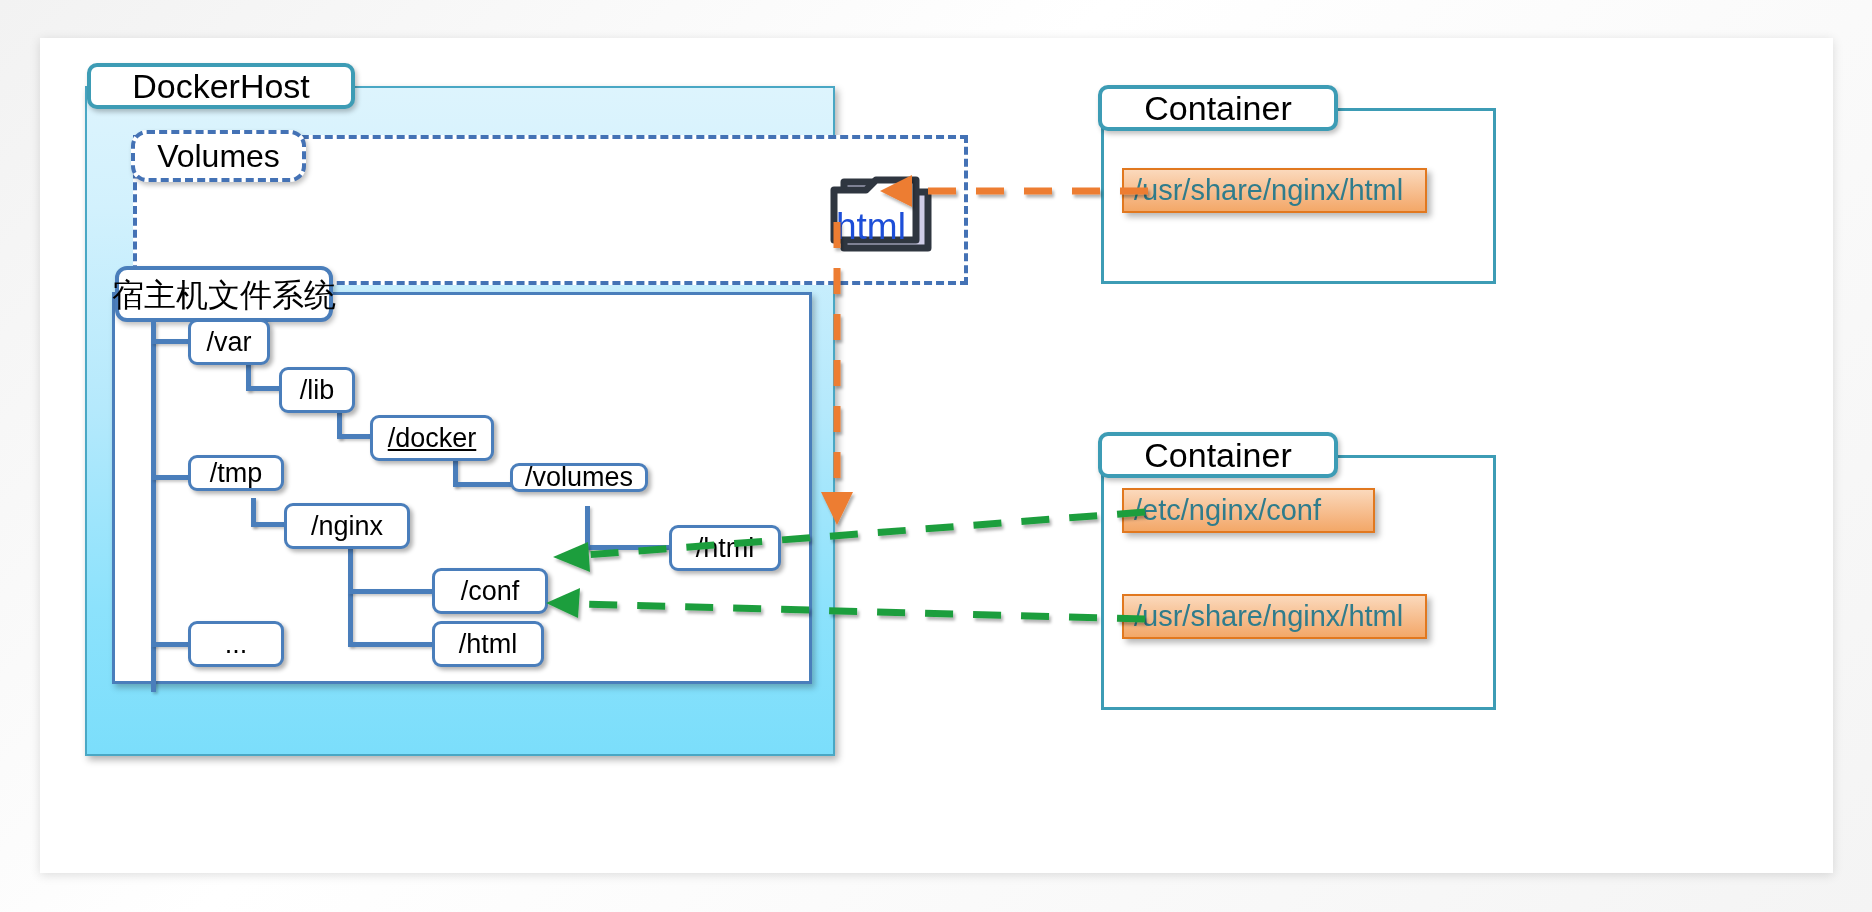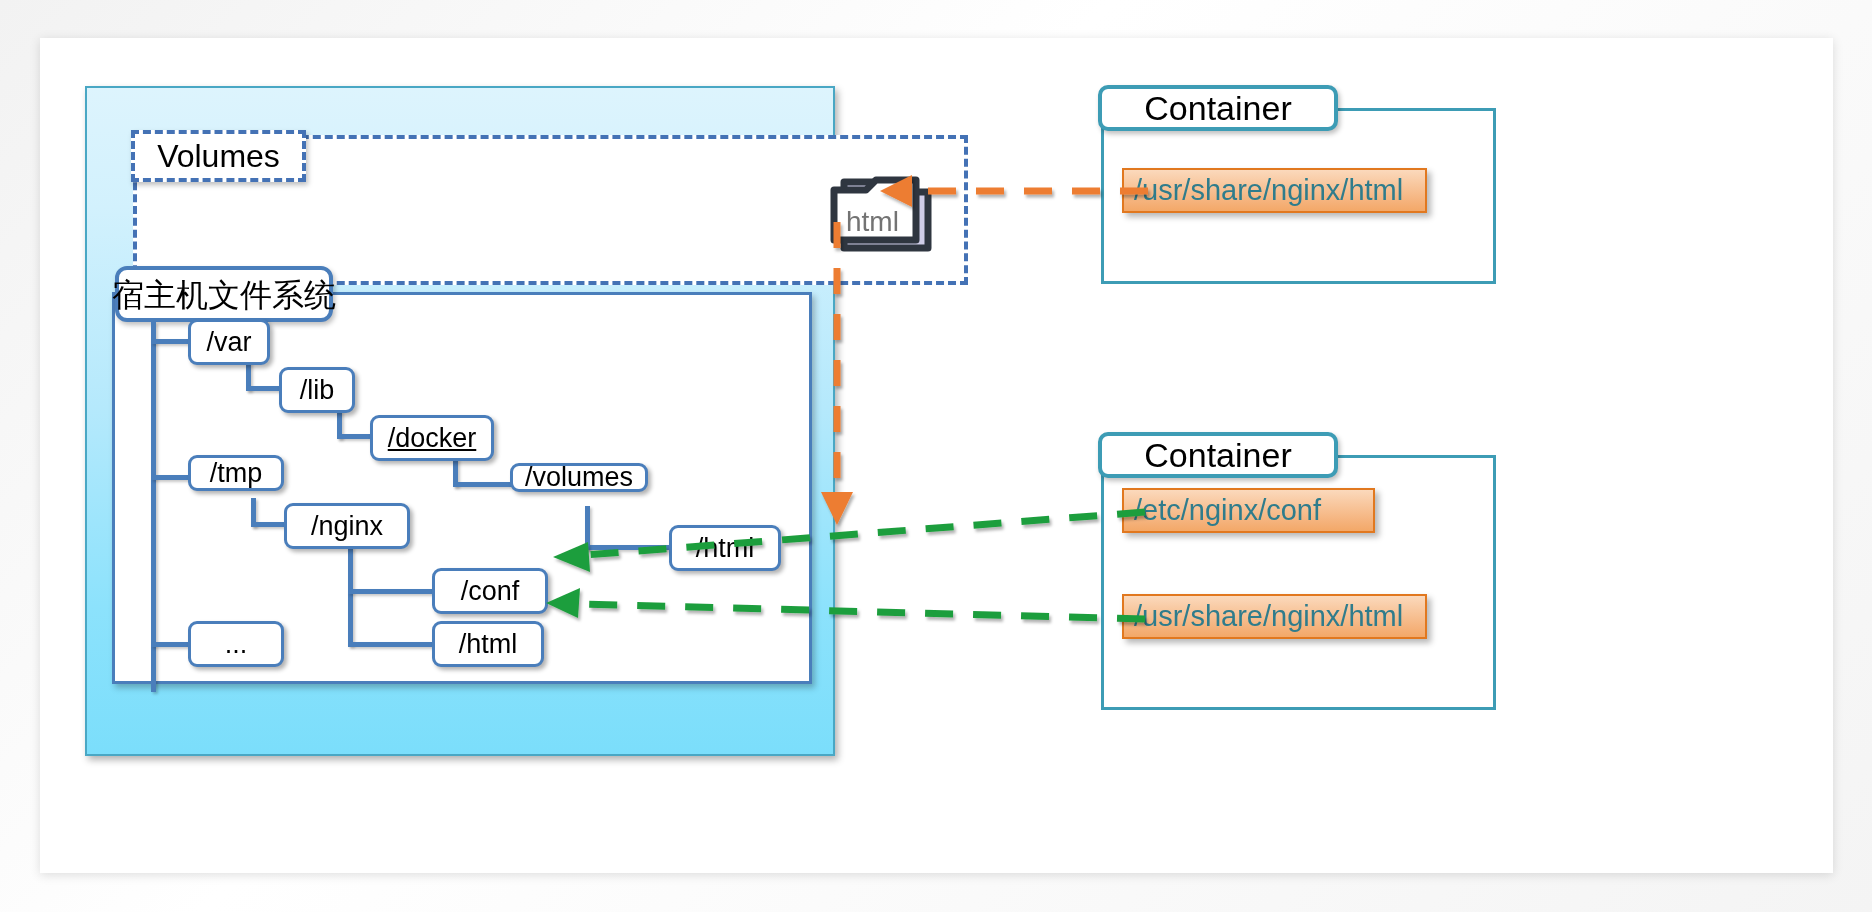--- a/index.html
+++ b/index.html
@@ -33,21 +33,21 @@
   }
 
   
   .tab-label {
     background:#ffffff;
     display:flex; align-items:center; justify-content:center;
     box-shadow: 2px 3px 5px rgba(0,0,0,.25);
   }
   .tab-teal  { border:4px solid #3d9cb5; border-radius:10px; }
   .tab-blue  { border:4px solid #4a7ebb; border-radius:12px;align-items:flex-end; }
-  .tab-dash  { border:4px dashed #4472b5; border-radius:0; background:#fff; }
+  .tab-dash  { border:4px dashed #4472b5; border-radius:16px; background:#fff; }
 
   .tab-label span { color:#000; white-space:nowrap; }
 
   
   .teal-body { border:3px solid #3d9cb5; background:transparent; }
   .blue-body { border:3px solid #4a7ebb; background:#ffffff; box-shadow: 3px 4px 6px rgba(0,0,0,.25); }
 
   
   .dash-region { border:4px dashed #4472b5; background:#ffffff; }
 
@@ -73,22 +73,22 @@
     color:#2f7c8c;
     font-size:29px;
     display:flex; align-items:center;
     padding-left:10px;
     box-shadow: 4px 4px 6px rgba(0,0,0,.28);
     white-space:nowrap;
   }
 
   
   .folder-label {
-    position:absolute; left:26px; top:36px;
-    color:#737373; font-size:28px;
+    position:absolute; left:16px; top:36px;
+    color:#1d4ed8; font-size:37px;
   }
 
   
   .ovl { position:absolute; left:0; top:0; width:1872px; height:912px; pointer-events:none; }
 
   .hostfs-title { font-size:32px; }
   .tab-title-lg { font-size:34px; }
 </style>
 </head>
 <body>
@@ -161,20 +161,23 @@
     <div class="abs node" style="left:392px; top:530px; width:116px; height:46px;">
       <span>/conf</span>
     </div>
     <div class="abs node" style="left:392px; top:583px; width:112px; height:46px;">
       <span>/html</span>
     </div>
     <div class="abs node" style="left:148px; top:583px; width:96px; height:46px;">
       <span>...</span>
     </div>
 
+    <div class="abs tab-label tab-teal" style="left:47px; top:25px; width:268px; height:46px;">
+      <span class="tab-title-lg">DockerHost</span>
+    </div>
 
     <div class="abs teal-body" style="left:1061px; top:70px; width:395px; height:176px; background:#fff;"></div>
     <div class="abs tab-label tab-teal" style="left:1058px; top:47px; width:240px; height:46px;">
       <span class="tab-title-lg">Container</span>
     </div>
     <div class="abs chip" style="left:1082px; top:130px; width:305px; height:45px;">
       <span>/usr/share/nginx/html</span>
     </div>
 
     <div class="abs teal-body" style="left:1061px; top:417px; width:395px; height:255px; background:#fff;"></div>

